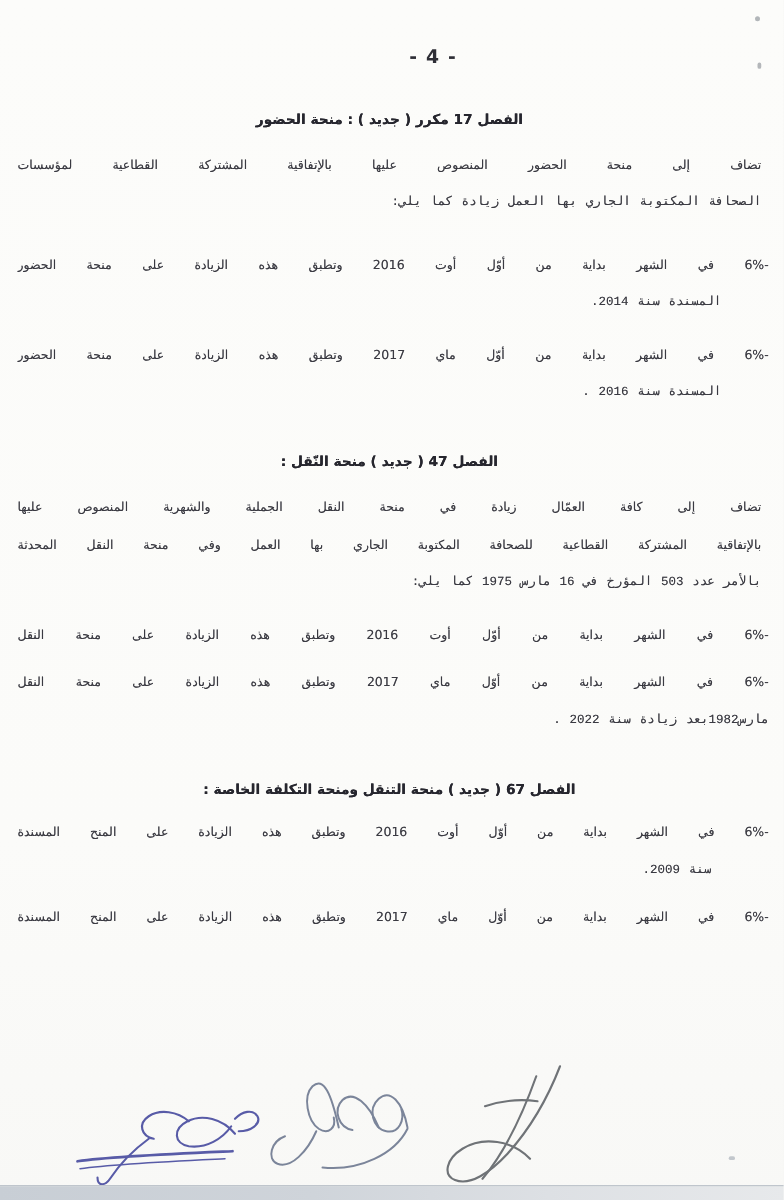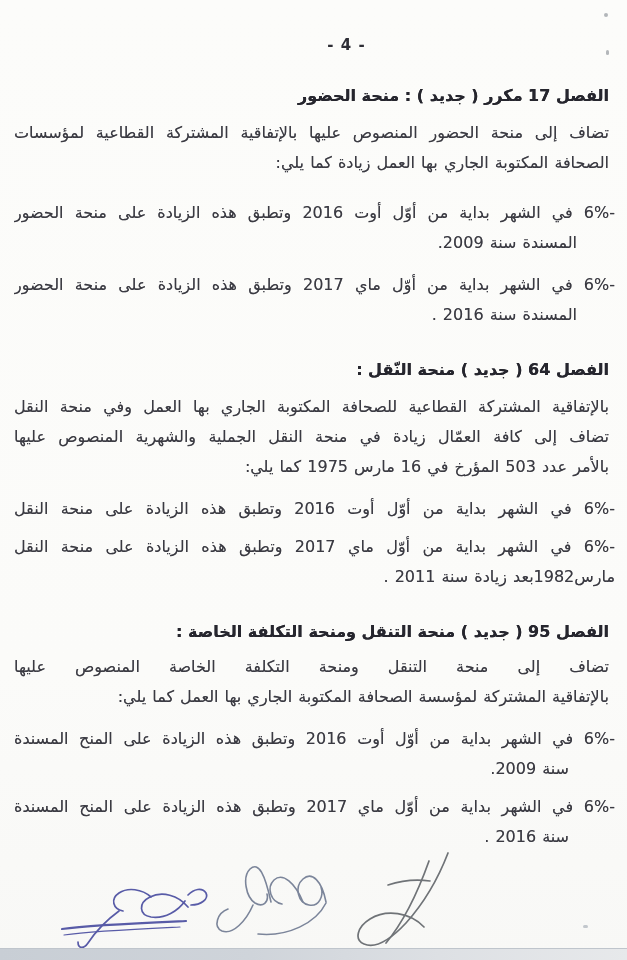--- a/index.html
+++ b/index.html
@@ -21,45 +21,46 @@
     transform:translateX(32px); 
     font-weight:bold;
     font-size:15px;
     color:#2e2e36;
     height:22px;line-height:22px;
     margin-bottom:16px;
     letter-spacing:1px;
   }
   .heading{
     font-weight:bold;
-    font-size:16px;
+    font-size:11px;
     color:#26262e;
-    text-align:right;
+    text-align:center;
     padding-right:6px;
     height:24px;line-height:24px;
     text-shadow:0 0 .5px #26262e;
     margin-top:28px;
   }
   .h1{margin-bottom:10px;}
   .h2{margin-bottom:10px;}
   .h3{margin-bottom:8px;}
-  .para,.bullet{font-size:16px;}
+  .para,.bullet{font-size:10px;}
   .line{
     height:30px;line-height:30px;
     text-align:justify;
     text-align-last:justify;
     overflow:hidden;
     color:#3a3a42;
     text-shadow:0 0 .4px rgba(58,58,66,.55);
     word-spacing:1px;
   }
   .line.endl{
     text-align:center;
     text-align-last:right;
     white-space:nowrap;
+    font-family:Liberation Mono, monospace;
   }
   .line.ind38{padding-right:38px;}
   .line.ind46{padding-right:46px;}
   .para{text-indent:6px;}
   .mb20{margin-bottom:20px;}
   .mb12{margin-bottom:12px;}
   .mb8{margin-bottom:8px;}
   .mb6{margin-bottom:6px;}
   .sig-layer{
     position:absolute;left:20px;top:845px;width:460px;height:112px;
@@ -84,60 +85,55 @@
 
   <div class="heading h1">الفصل 17 مكرر ( جديد ) : منحة الحضور</div>
 
   <div class="para mb20">
     <div class="line">تضاف إلى منحة الحضور المنصوص عليها بالإتفاقية المشتركة القطاعية لمؤسسات</div>
     <div class="line endl">الصحافة المكتوبة الجاري بها العمل زيادة كما يلي:</div>
   </div>
 
   <div class="bullet mb12">
     <div class="line">-6% في الشهر بداية من أوّل أوت 2016 وتطبق هذه الزيادة على منحة الحضور</div>
-    <div class="line endl ind38">المسندة سنة 2009.</div>
+    <div class="line endl ind38">المسندة سنة 2014.</div>
   </div>
 
   <div class="bullet mb6">
     <div class="line">-6% في الشهر بداية من أوّل ماي 2017 وتطبق هذه الزيادة على منحة الحضور</div>
     <div class="line endl ind38">المسندة سنة 2016 .</div>
   </div>
 
-  <div class="heading h2">الفصل 64 ( جديد ) منحة النّقل :</div>
+  <div class="heading h2">الفصل 47 ( جديد ) منحة النّقل :</div>
 
   <div class="para mb12">
+    <div class="line">تضاف إلى كافة العمّال زيادة في  منحة النقل الجملية والشهرية المنصوص عليها</div>
     <div class="line">بالإتفاقية المشتركة القطاعية للصحافة المكتوبة الجاري بها العمل  وفي منحة النقل المحدثة</div>
-    <div class="line">تضاف إلى كافة العمّال زيادة في  منحة النقل الجملية والشهرية المنصوص عليها</div>
     <div class="line endl">بالأمر عدد 503 المؤرخ في 16 مارس 1975 كما يلي:</div>
   </div>
 
   <div class="bullet mb8">
     <div class="line">-6% في الشهر بداية من أوّل أوت 2016 وتطبق هذه الزيادة على منحة النقل</div>
   </div>
 
   <div class="bullet mb6">
     <div class="line">-6% في الشهر بداية من أوّل ماي 2017 وتطبق هذه الزيادة على منحة النقل</div>
-    <div class="line endl">مارس1982بعد زيادة سنة 2011 .</div>
+    <div class="line endl">مارس1982بعد زيادة سنة 2022 .</div>
   </div>
 
-  <div class="heading h3">الفصل 95 ( جديد ) منحة التنقل ومنحة التكلفة الخاصة  :</div>
+  <div class="heading h3">الفصل 67 ( جديد ) منحة التنقل ومنحة التكلفة الخاصة  :</div>
 
-  <div class="para mb12">
-    <div class="line">تضاف إلى منحة التنقل ومنحة التكلفة الخاصة المنصوص عليها</div>
-    <div class="line endl">بالإتفاقية المشتركة لمؤسسة الصحافة المكتوبة الجاري بها العمل كما يلي:</div>
-  </div>
 
   <div class="bullet mb8">
     <div class="line">-6% في الشهر بداية من أوّل أوت 2016 وتطبق هذه الزيادة على المنح المسندة</div>
     <div class="line endl ind46">سنة 2009.</div>
   </div>
 
   <div class="bullet">
     <div class="line">-6% في الشهر بداية من أوّل ماي 2017 وتطبق هذه الزيادة على المنح المسندة</div>
-    <div class="line endl ind46">سنة 2016 .</div>
   </div>
 
 </div>
 
 <div class="sig-layer">
   <svg width="460" height="112" viewBox="0 0 460 112" xmlns="http://www.w3.org/2000/svg">
 
     <g fill="none" stroke="#5d6166" stroke-width="1.7" stroke-linecap="round" opacity="0.88">
       <path d="M428 8 C 418 34, 404 58, 386 78 C 372 93, 356 104, 344 99 C 334 95, 337 82, 350 74 C 366 64, 390 67, 404 82"></path>
       <path d="M409 16 C 399 44, 386 74, 366 98"></path>

